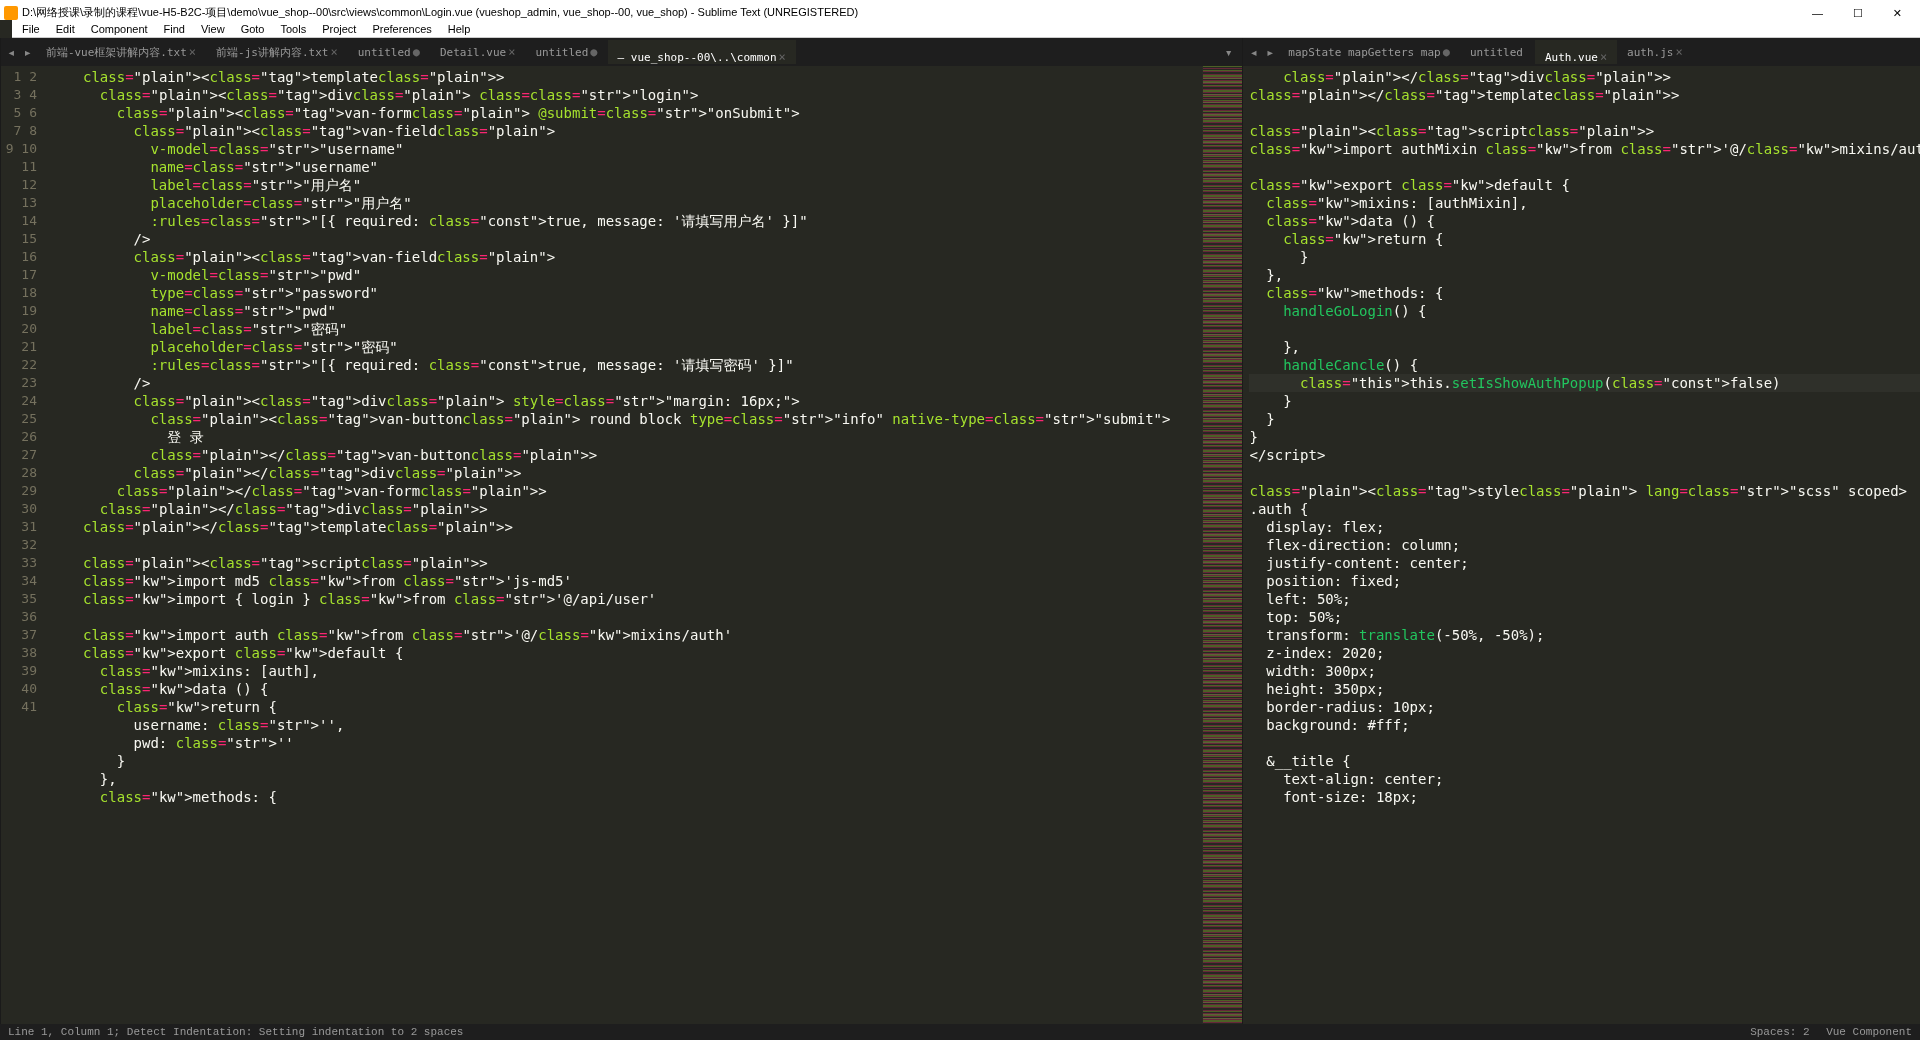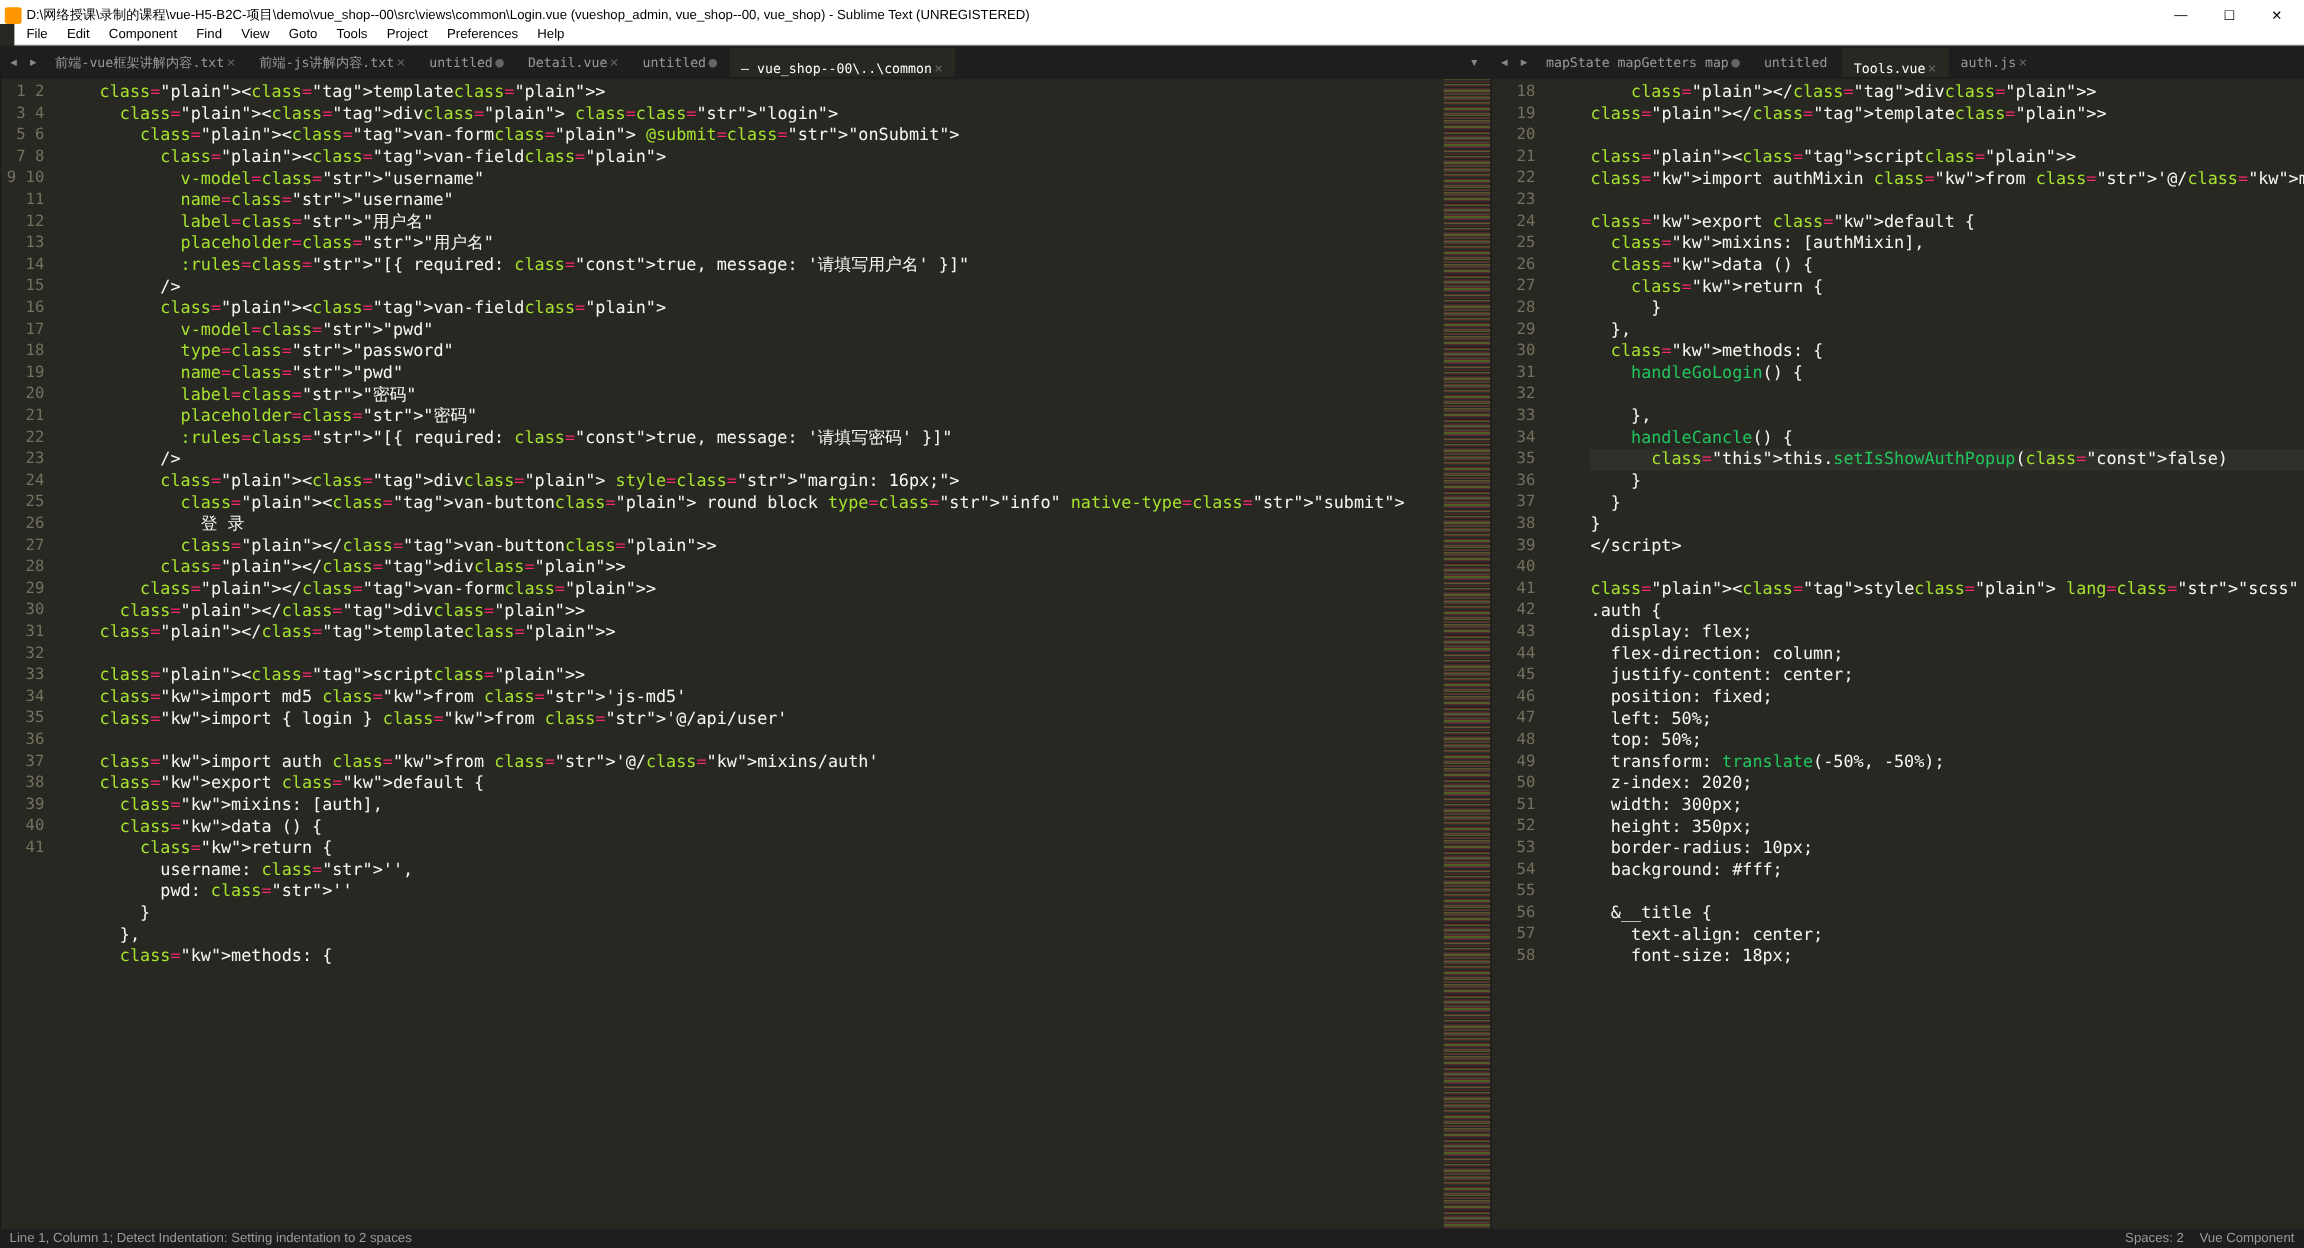--- a/index.html
+++ b/index.html
@@ -36,21 +36,21 @@
 
 .code-wrap { flex: 1; display: flex; overflow: hidden; position: relative; gap: 32px; }
 .gutter { width: 44px; background: #272822; color: #75715e; text-align: right; padding: 2px 8px 2px 0; font-size: 13px; line-height: 18px; user-select: none; }
 .code { flex: 1; padding: 2px 0 2px 6px; font-size: 14px; line-height: 18px; white-space: pre; overflow: hidden; }
 .minimap { width: 40px; background: #272822; border-left: 1px solid #33332d; background-image: linear-gradient(#F92672 1px, transparent 1px), linear-gradient(#A6E22E 2px, transparent 2px), linear-gradient(#E6DB74 1px, transparent 1px); background-size: 30px 3px, 25px 5px, 28px 4px; background-position: 2px 2px, 2px 4px, 2px 8px; opacity: 0.3; }
 .attr { color: #A6E22E; }
 .op { color: #F92672; }
 .fn { color: #22c55e; }
 
 
-.statusbar { height: 16px; background: #1e1e1e; color: #999; font-size: 11px; display: flex; align-items: center; padding: 0 8px; font-family: Liberation Sans, sans-serif; }
+.statusbar { height: 16px; background: #1e1e1e; color: #999; font-size: 11px; display: flex; align-items: center; padding: 0 8px; font-family: Liberation Mono, monospace; }
 .statusbar .left { flex: 1; }
 .statusbar .right span { margin-left: 10px; }
 
 .line-hl { background: rgba(255,255,255,0.04); }
 </style>
 </head>
 <body>
 
 <div class="titlebar">
   <span class="titlebar-icon"></span>
@@ -171,73 +171,31 @@
         <div id="right-tabs" style="display:flex">
             <div class="tab">
               <span>mapState mapGetters map</span>
               <span class="close">●</span>
             </div>
             <div class="tab">
               <span>untitled</span>
               <span class="close"></span>
             </div>
             <div class="tab active">
-              <span>Tools.vue</span>
+              <span>Auth.vue</span>
               <span class="close">×</span>
             </div>
             <div class="tab">
               <span>auth.js</span>
               <span class="close">×</span>
             </div>
           </div>
 
       </div>
       <div class="code-wrap">
-        <div class="gutter" id="right-gutter">18
-19
-20
-21
-22
-23
-24
-25
-26
-27
-28
-29
-30
-31
-32
-33
-34
-35
-36
-37
-38
-39
-40
-41
-42
-43
-44
-45
-46
-47
-48
-49
-50
-51
-52
-53
-54
-55
-56
-57
-58
-</div>
         <div class="code" id="right-code"><div>    <span <span="" class="attr">class</span><span class="op">=</span>"plain"&gt;&lt;/<span <span="" class="attr">class</span><span class="op">=</span>"tag"&gt;div<span <span="" class="attr">class</span><span class="op">=</span>"plain"&gt;&gt;</div><div><span <span="" class="attr">class</span><span class="op">=</span>"plain"&gt;&lt;/<span <span="" class="attr">class</span><span class="op">=</span>"tag"&gt;template<span <span="" class="attr">class</span><span class="op">=</span>"plain"&gt;&gt;</div><div>&nbsp;</div><div><span <span="" class="attr">class</span><span class="op">=</span>"plain"&gt;&lt;<span <span="" class="attr">class</span><span class="op">=</span>"tag"&gt;script<span <span="" class="attr">class</span><span class="op">=</span>"plain"&gt;&gt;</div><div><span <span="" class="attr">class</span><span class="op">=</span>"kw"&gt;import authMixin <span <span="" class="attr">class</span><span class="op">=</span>"kw"&gt;from <span <span="" class="attr">class</span><span class="op">=</span>"str"&gt;'@/<span <span="" class="attr">class</span><span class="op">=</span>"kw"&gt;mixins/auth'</div><div>&nbsp;</div><div><span <span="" class="attr">class</span><span class="op">=</span>"kw"&gt;export <span <span="" class="attr">class</span><span class="op">=</span>"kw"&gt;default {</div><div>  <span <span="" class="attr">class</span><span class="op">=</span>"kw"&gt;mixins: [authMixin],</div><div>  <span <span="" class="attr">class</span><span class="op">=</span>"kw"&gt;data () {</div><div>    <span <span="" class="attr">class</span><span class="op">=</span>"kw"&gt;return {</div><div>      }</div><div>  },</div><div>  <span <span="" class="attr">class</span><span class="op">=</span>"kw"&gt;methods: {</div><div>    <span class="fn">handleGoLogin</span>() {</div><div>&nbsp;</div><div>    },</div><div>    <span class="fn">handleCancle</span>() {</div><div class="line-hl">      <span <span="" class="attr">class</span><span class="op">=</span>"this"&gt;this.<span class="fn">setIsShowAuthPopup</span>(<span <span="" class="attr">class</span><span class="op">=</span>"const"&gt;false)</div><div>    }</div><div>  }</div><div>}</div><div>&lt;/​script&gt;</div><div>&nbsp;</div><div><span <span="" class="attr">class</span><span class="op">=</span>"plain"&gt;&lt;<span <span="" class="attr">class</span><span class="op">=</span>"tag"&gt;style<span <span="" class="attr">class</span><span class="op">=</span>"plain"&gt; <span class="attr">lang</span><span class="op">=</span><span <span="" class="attr">class</span><span class="op">=</span>"str"&gt;"scss" scoped&gt;</div><div>.auth {</div><div>  display: flex;</div><div>  flex-direction: column;</div><div>  justify-content: center;</div><div>  position: fixed;</div><div>  left: 50%;</div><div>  top: 50%;</div><div>  transform: <span class="fn">translate</span>(-50%, -50%);</div><div>  z-index: 2020;</div><div>  width: 300px;</div><div>  height: 350px;</div><div>  border-radius: 10px;</div><div>  background: #fff;</div><div>&nbsp;</div><div>  &amp;__title {</div><div>    text-align: center;</div><div>    font-size: 18px;</div></div>
 
       </div>
     </div>
   </div>
 </div>
 
 <div class="statusbar">
   <span class="left">Line 1, Column 1; Detect Indentation: Setting indentation to 2 spaces</span>
   <span class="right">

